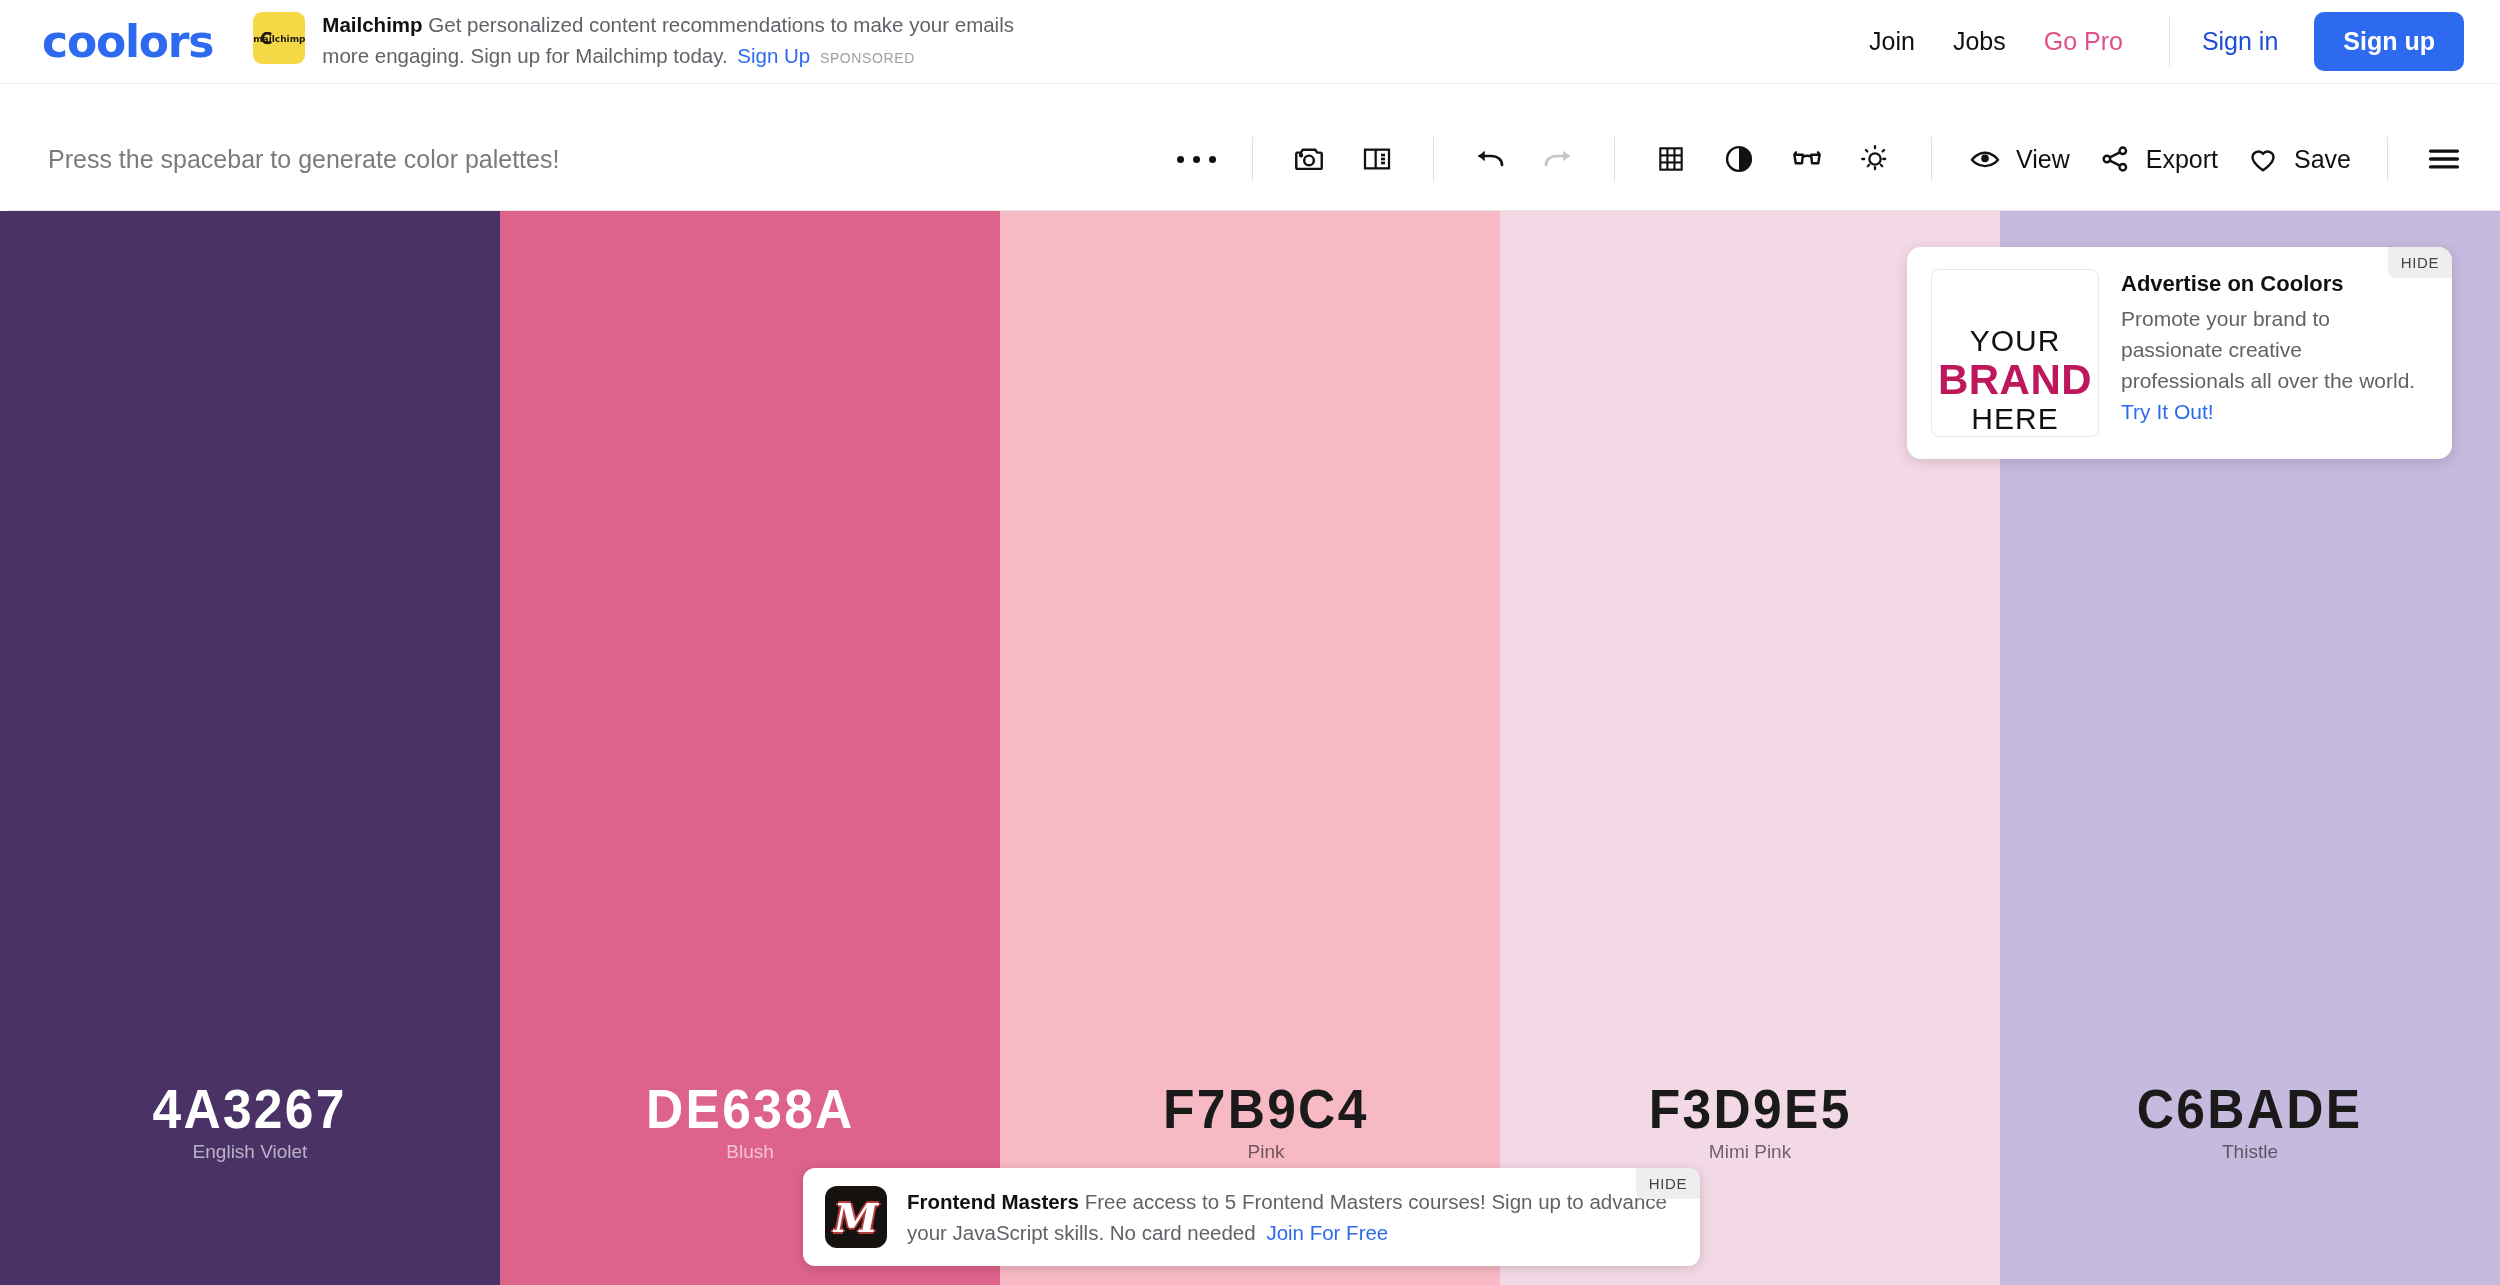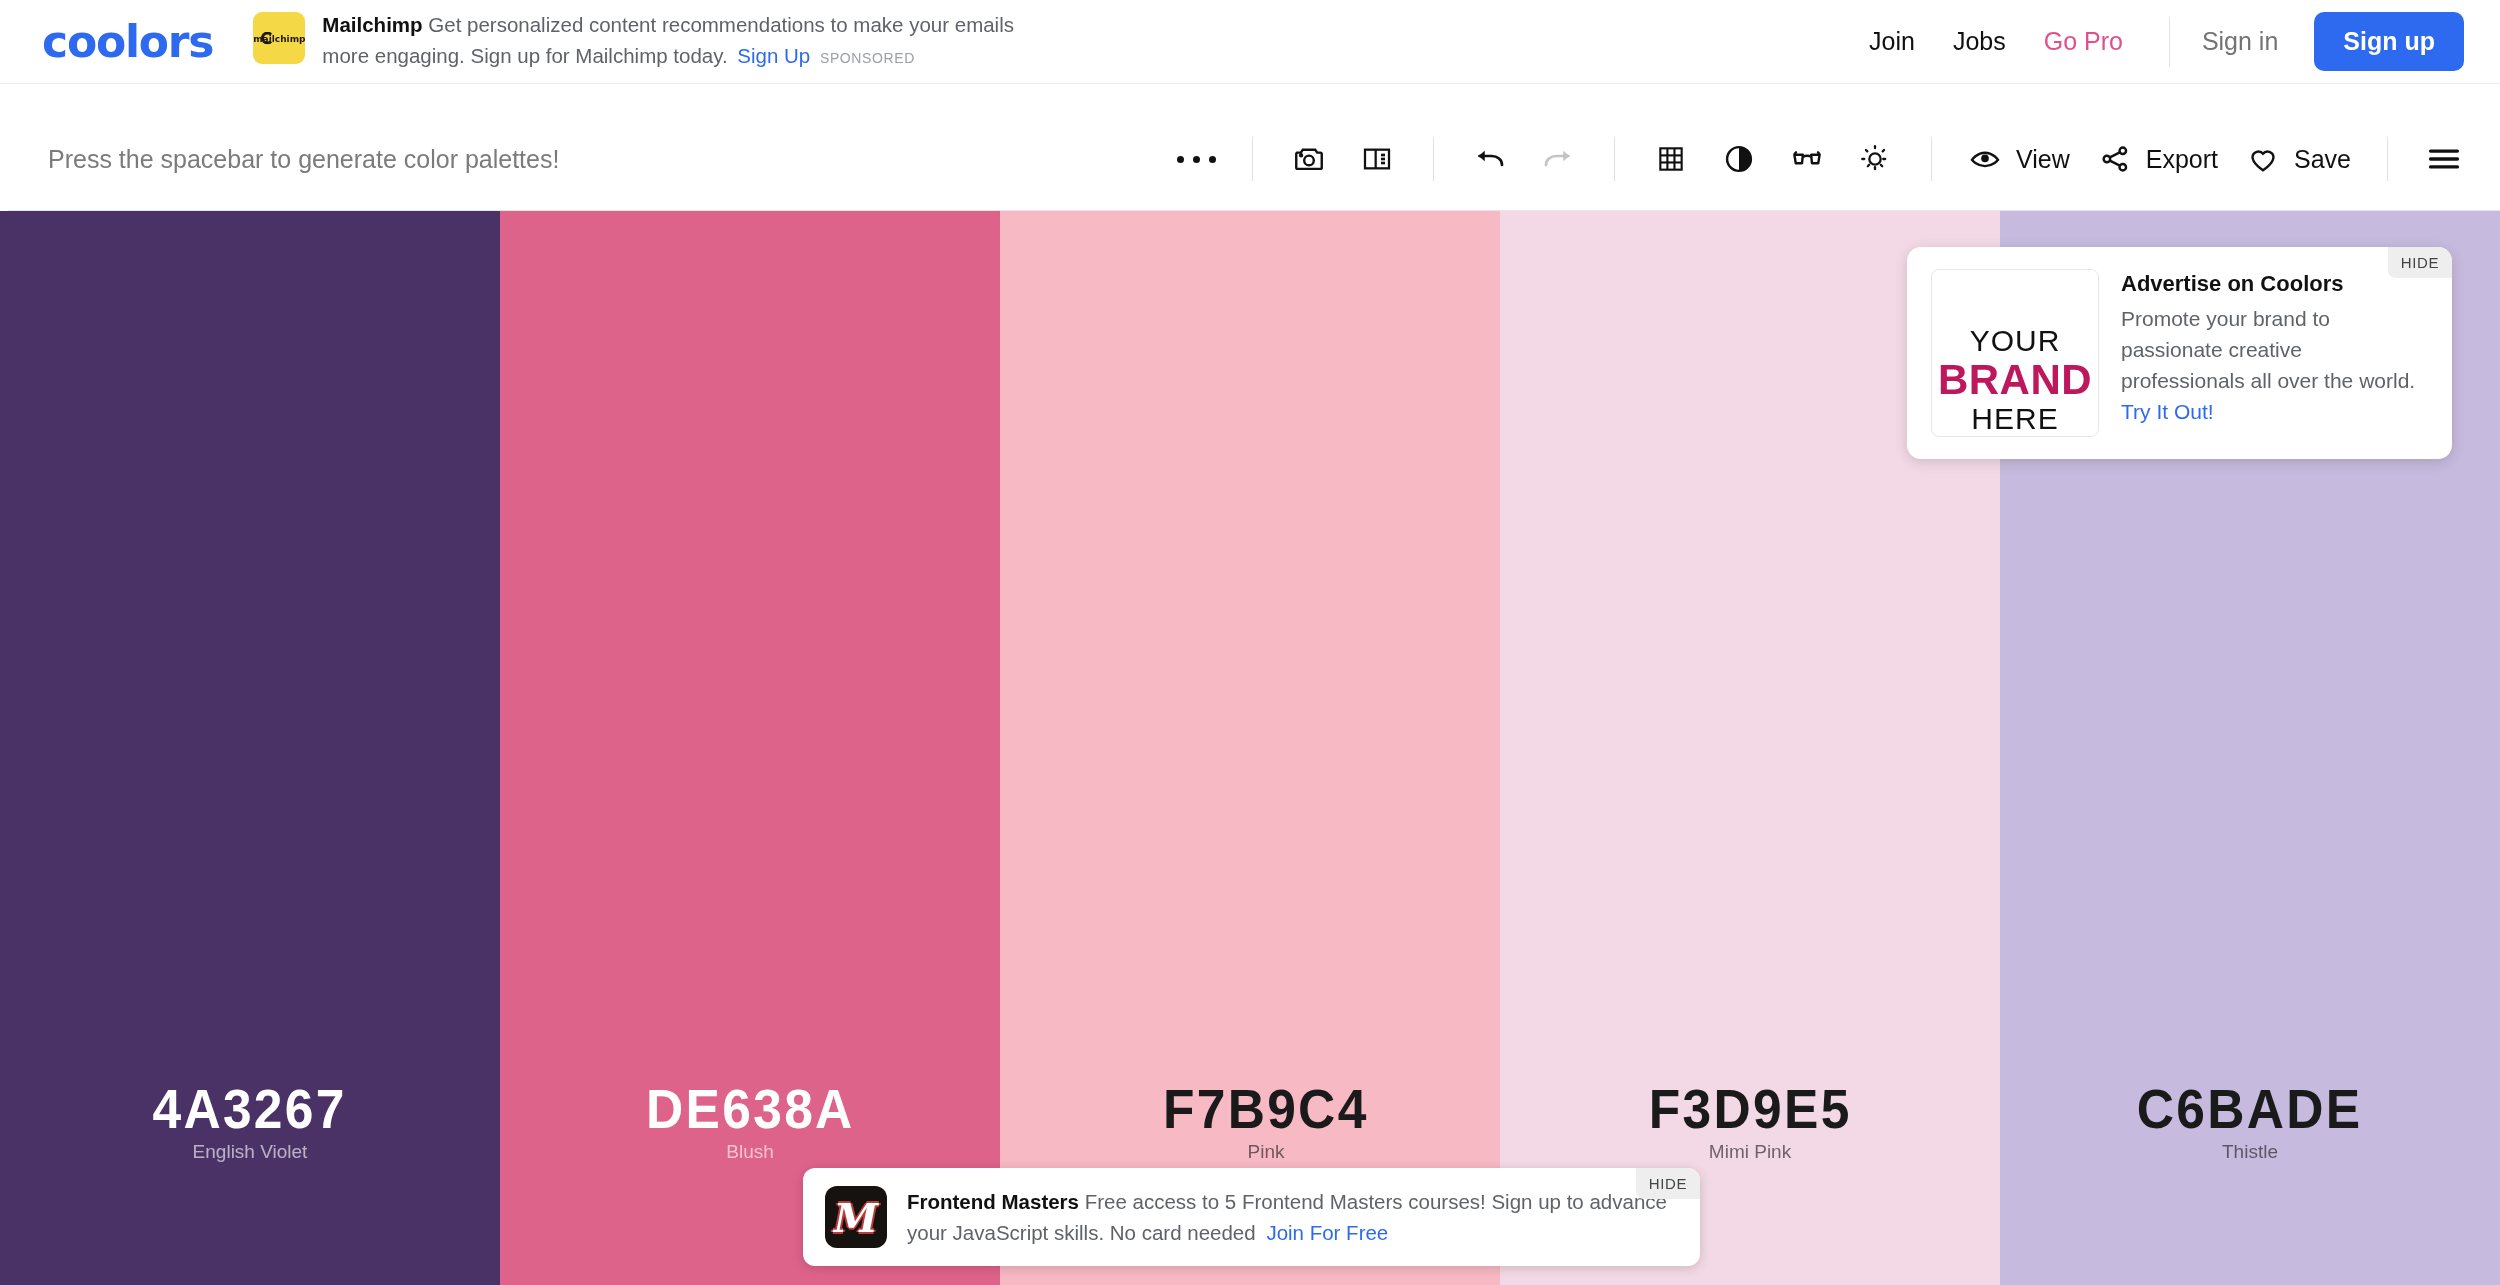--- a/index.html
+++ b/index.html
@@ -79,21 +79,21 @@
   .hdr-nav {
     font-size: 25px; color: #111;
     margin-right: 38px;
   }
   .hdr-nav.gopro { color: #e0508b; }
   .hdr-sep {
     width: 1px; height: 50px;
     background: #e2e2e2;
     margin: 0 32px 0 8px;
   }
-  .signin { font-size: 25px; color: #737373; margin-right: 36px; }
+  .signin { font-size: 25px; color: #1d4ed8; margin-right: 36px; }
   .signup {
     background: #2e6af0; color: #fff;
     font-size: 25px; font-weight: 700;
     padding: 15px 29px;
     border-radius: 10px; border: none;
     cursor: pointer;
     font-family: "Liberation Sans", sans-serif;
   }
 
   

